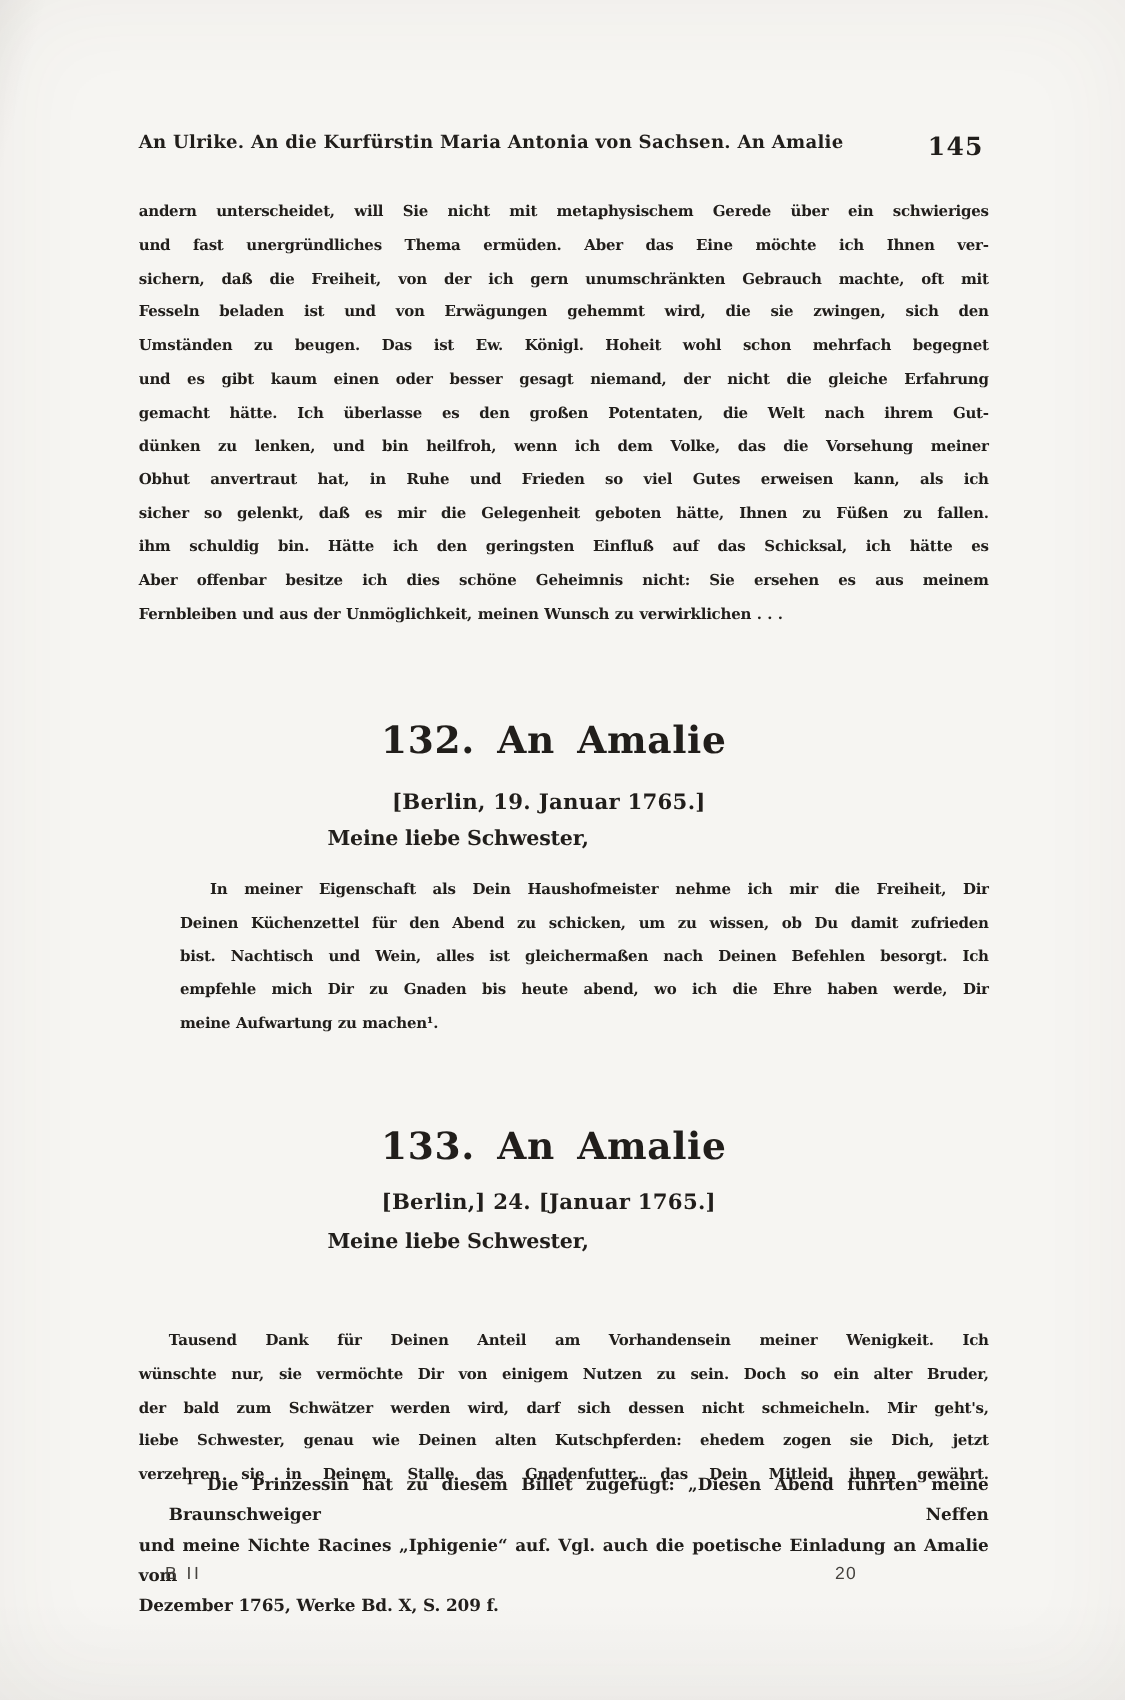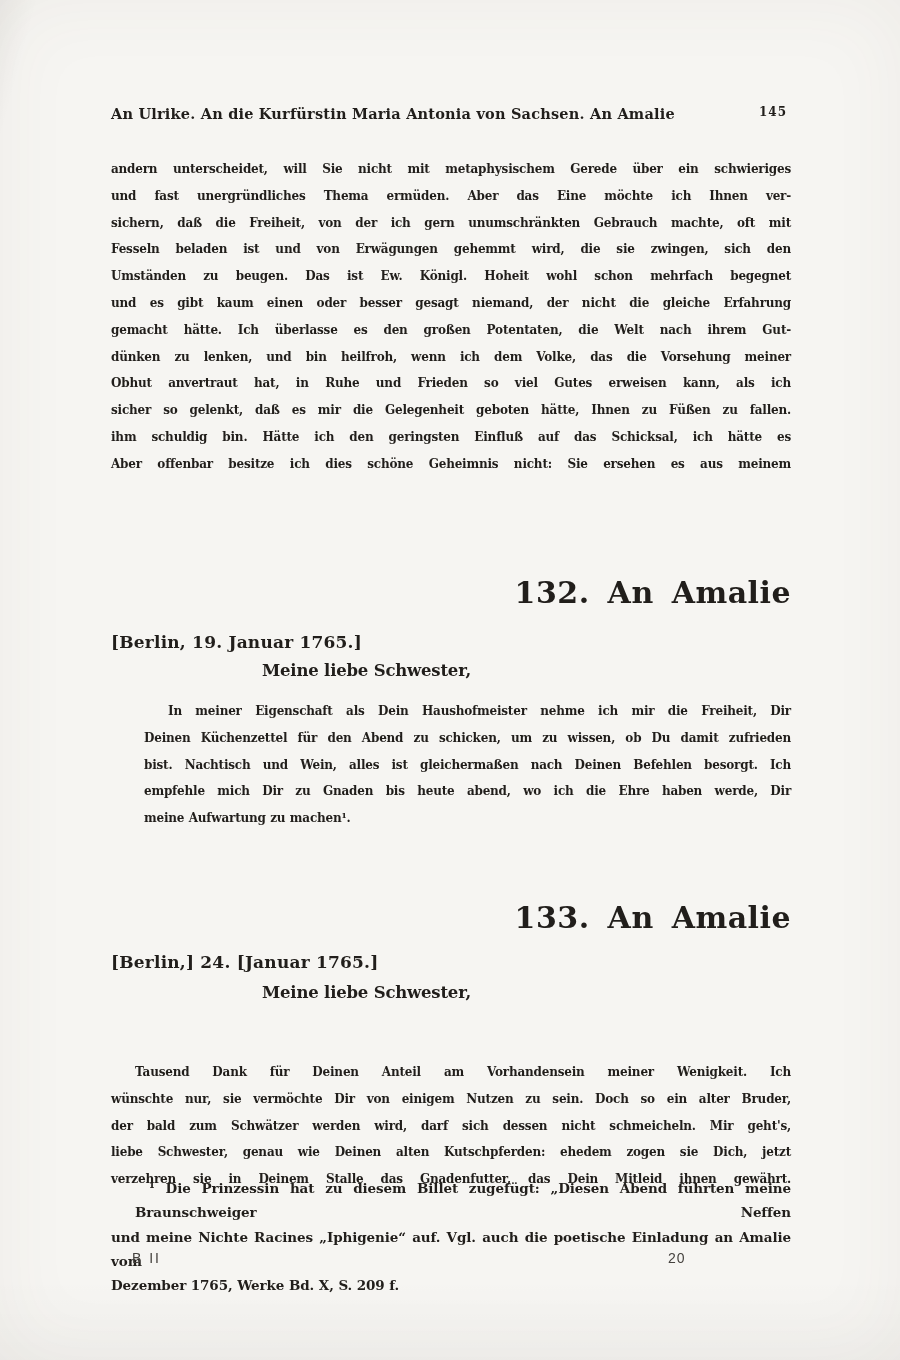--- a/index.html
+++ b/index.html
@@ -29,47 +29,47 @@
   }
   
   .running-head{
     position:absolute; left:0; right:4px; top:105px; height:26px;
     text-align:left;
     font-weight:700; font-size:14.5px; letter-spacing:0.2px;
     white-space:nowrap;
   }
   .pagenum{
     position:absolute; right:0; top:0;
-    font-weight:600; font-size:12px; letter-spacing:1px;
+    font-weight:600; font-size:20px; letter-spacing:1px;
   }
   
   .lines{position:absolute; left:0; right:0;}
   .tline{
     text-align:justify; text-align-last:justify;
     white-space:normal;
   }
   .tlast-left{text-align-last:left;}
   .body-text{
     font-size:12px; line-height:26.8px; font-weight:700;
     letter-spacing:-0.2px; word-spacing:0.5px;
   }
   .intro{top:156px;}
   .indent-first .tline:first-child{text-indent:24px;}
   
   .letter-heading{
-    position:absolute; left:0; right:0; margin:0;
-    text-align:right; font-size:30px; font-weight:700;
+    position:absolute; left:0; right:16px; margin:0;
+    text-align:center; font-size:30px; font-weight:700;
     word-spacing:7px; letter-spacing:0.5px; line-height:42px;
     white-space:nowrap;
   }
   .h-132{top:572px;}
   .h-133{top:897px;}
   .dateline{
     position:absolute; left:0; right:0;
-    text-align:left; padding-right:24px; box-sizing:border-box;
+    text-align:center; padding-right:24px; box-sizing:border-box;
     font-size:17px; font-weight:700; letter-spacing:0.2px;
     white-space:nowrap;
   }
   .d-132{top:632px;}
   .d-133{top:952px;}
   .salutation{
     position:absolute; left:0; right:0;
     padding-left:151px; box-sizing:border-box;
     font-size:16.5px; font-weight:700; letter-spacing:-0.2px;
     white-space:nowrap;
@@ -111,20 +111,21 @@
         <div class="tline">sichern, daß die Freiheit, von der ich gern unumschränkten Gebrauch machte, oft mit</div>
         <div class="tline">Fesseln beladen ist und von Erwägungen gehemmt wird, die sie zwingen, sich den</div>
         <div class="tline">Umständen zu beugen. Das ist Ew. Königl. Hoheit wohl schon mehrfach begegnet</div>
         <div class="tline">und es gibt kaum einen oder besser gesagt niemand, der nicht die gleiche Erfahrung</div>
         <div class="tline">gemacht hätte. Ich überlasse es den großen Potentaten, die Welt nach ihrem Gut-</div>
         <div class="tline">dünken zu lenken, und bin heilfroh, wenn ich dem Volke, das die Vorsehung meiner</div>
         <div class="tline">Obhut anvertraut hat, in Ruhe und Frieden so viel Gutes erweisen kann, als ich</div>
         <div class="tline">sicher so gelenkt, daß es mir die Gelegenheit geboten hätte, Ihnen zu Füßen zu fallen.</div>
         <div class="tline">ihm schuldig bin. Hätte ich den geringsten Einfluß auf das Schicksal, ich hätte es</div>
         <div class="tline">Aber offenbar besitze ich dies schöne Geheimnis nicht: Sie ersehen es aus meinem</div>
+        <div class="tline tlast-left">Fernbleiben und aus der Unmöglichkeit, meinen Wunsch zu verwirklichen . . .</div>
       </section>
 
     <section>
       <h2 class="letter-heading h-132">132. An Amalie</h2>
       <div class="dateline d-132">[Berlin, 19. Januar 1765.]</div>
       <div class="salutation s-132">Meine liebe Schwester,</div>
       <div class="lines body-text indent-first b-132">
           <div class="tline">In meiner Eigenschaft als Dein Haushofmeister nehme ich mir die Freiheit, Dir</div>
           <div class="tline">Deinen Küchenzettel für den Abend zu schicken, um zu wissen, ob Du damit zufrieden</div>
           <div class="tline">bist. Nachtisch und Wein, alles ist gleichermaßen nach Deinen Befehlen besorgt. Ich</div>

